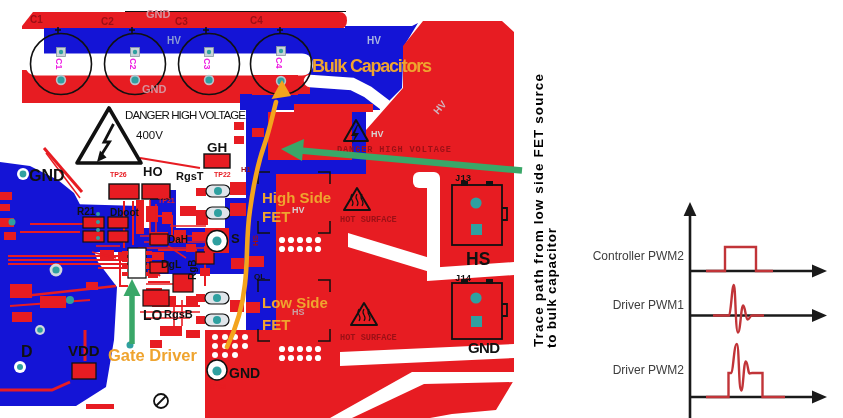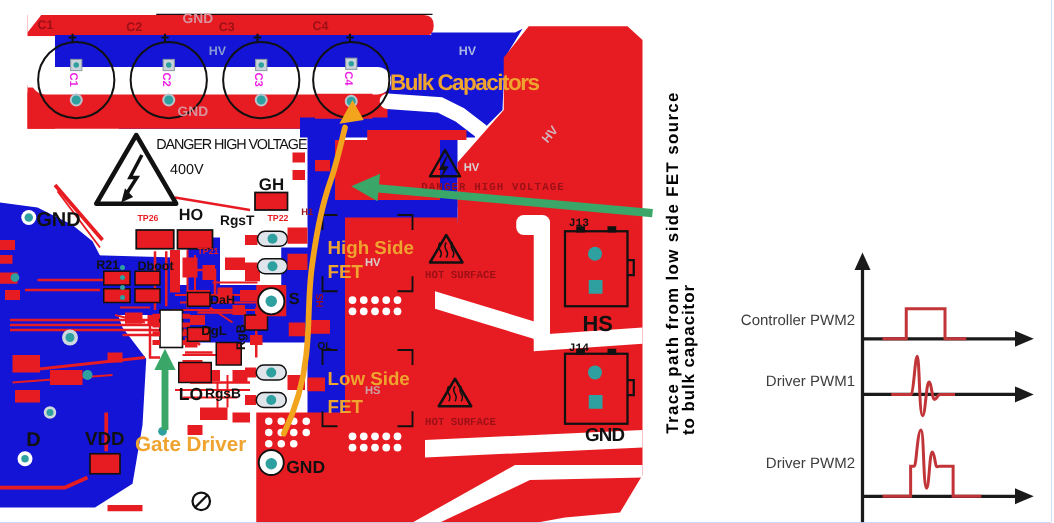--- a/index.html
+++ b/index.html
@@ -1,16 +1,16 @@
 <!DOCTYPE html>
 <html><head>
 <meta charset="utf-8">
 <style>
   html,body{margin:0;padding:0;background:#fff;}
-  #wrap{position:relative;width:841px;height:418px;overflow:hidden;background:#1d4ed8;
+  #wrap{position:relative;width:841px;height:418px;overflow:hidden;background:#22c55e;
         font-family:"Liberation Sans", sans-serif;}
   svg{position:absolute;left:0;top:0;}
   text{font-family:"Liberation Sans", sans-serif;}
   .mono{font-family:"Liberation Mono", monospace;}
 </style>
 </head>
 <body>
 <div id="wrap">
 <svg width="843" height="418" viewBox="0 0 843 418">
 <rect x="0" y="0" width="843" height="418" fill="#ffffff"></rect>

